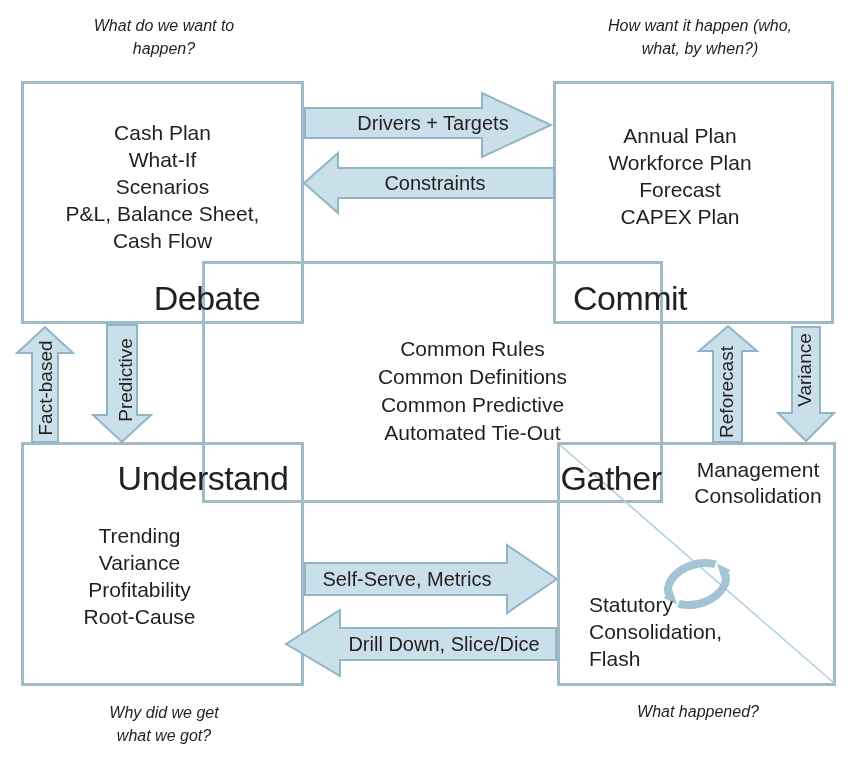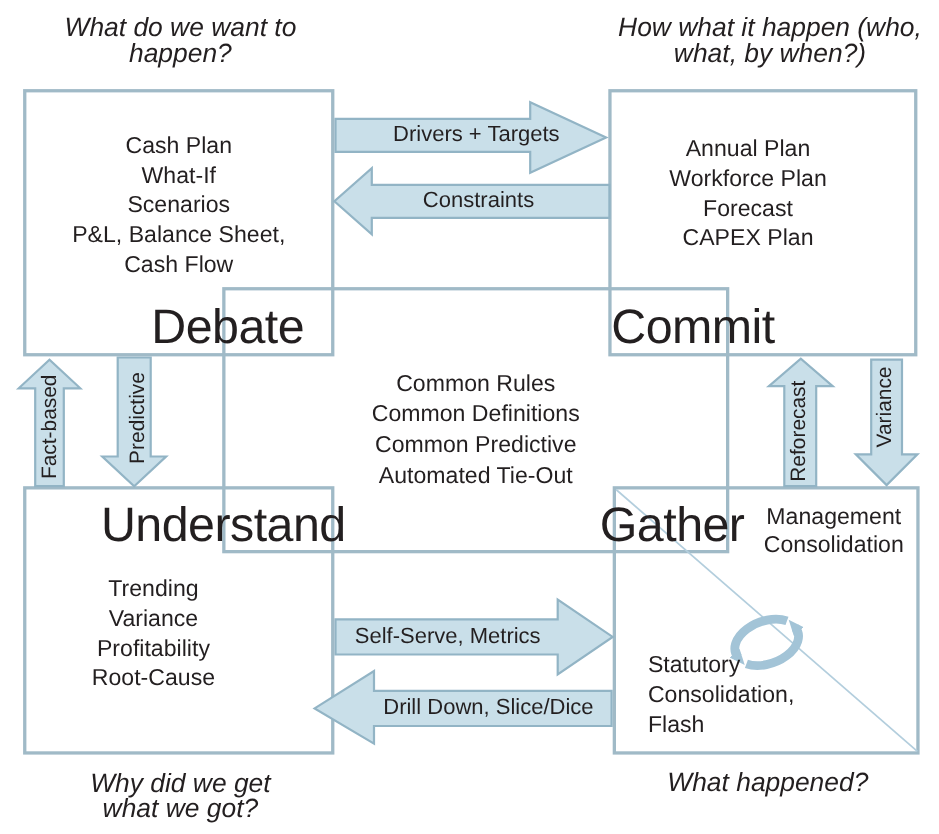--- a/index.html
+++ b/index.html
@@ -16,48 +16,48 @@
     font-family:"Liberation Sans",sans-serif;color:var(--text);
   }
   .box{position:absolute;border:3px solid var(--box-border);box-sizing:border-box;background:transparent;}
   .overlay{position:absolute;left:0;top:0;width:854px;height:758px;}
   .arrow{fill:var(--arrow-fill);stroke:var(--arrow-stroke);stroke-width:2;stroke-linejoin:miter;}
   .diag{stroke:var(--diagonal-blue);stroke-width:1.6;}
   .sync{stroke:var(--icon-blue);stroke-width:8;fill:none;}
   .sync-head{fill:var(--icon-blue);}
   .question{
     position:absolute;transform:translateX(-50%);text-align:center;
-    font-style:italic;font-size:24px;line-height:23px;white-space:nowrap;
+    font-style:italic;font-size:16px;line-height:23px;white-space:nowrap;
   }
   .items{position:absolute;text-align:center;font-size:21px;line-height:27px;}
-  .items.lh28{line-height:28px;}
+  .items.lh28{line-height:28px;margin-left:40px;}
   .items.lh26{line-height:26px;}
   .items.left{text-align:left;}
   .heading{
-    position:absolute;transform:translate(-50%,-50%);font-size:44px;line-height:38px;
+    position:absolute;transform:translate(-50%,-50%);font-size:34px;line-height:38px;
     white-space:nowrap;letter-spacing:-0.5px;
   }
   .arrow-label{
     position:absolute;transform:translate(-50%,-50%);font-size:20px;white-space:nowrap;
   }
   .arrow-label.vertical{
     transform:translate(-50%,-50%) rotate(-90deg);font-size:19px;
   }
 </style>
 </head>
 <body>
 
 <div class="canvas">
 
   <div class="question" style="left:164px;top:14px;">
     <div>What do we want to</div>
     <div>happen?</div>
   </div>
   <div class="question" style="left:700px;top:14px;">
-    <div>How what it happen (who,</div>
+    <div>How want it happen (who,</div>
     <div>what, by when?)</div>
   </div>
   <div class="question" style="left:164px;top:701px;">
     <div>Why did we get</div>
     <div>what we got?</div>
   </div>
   <div class="question" style="left:698px;top:700px;">
     <div>What happened?</div>
   </div>
 

